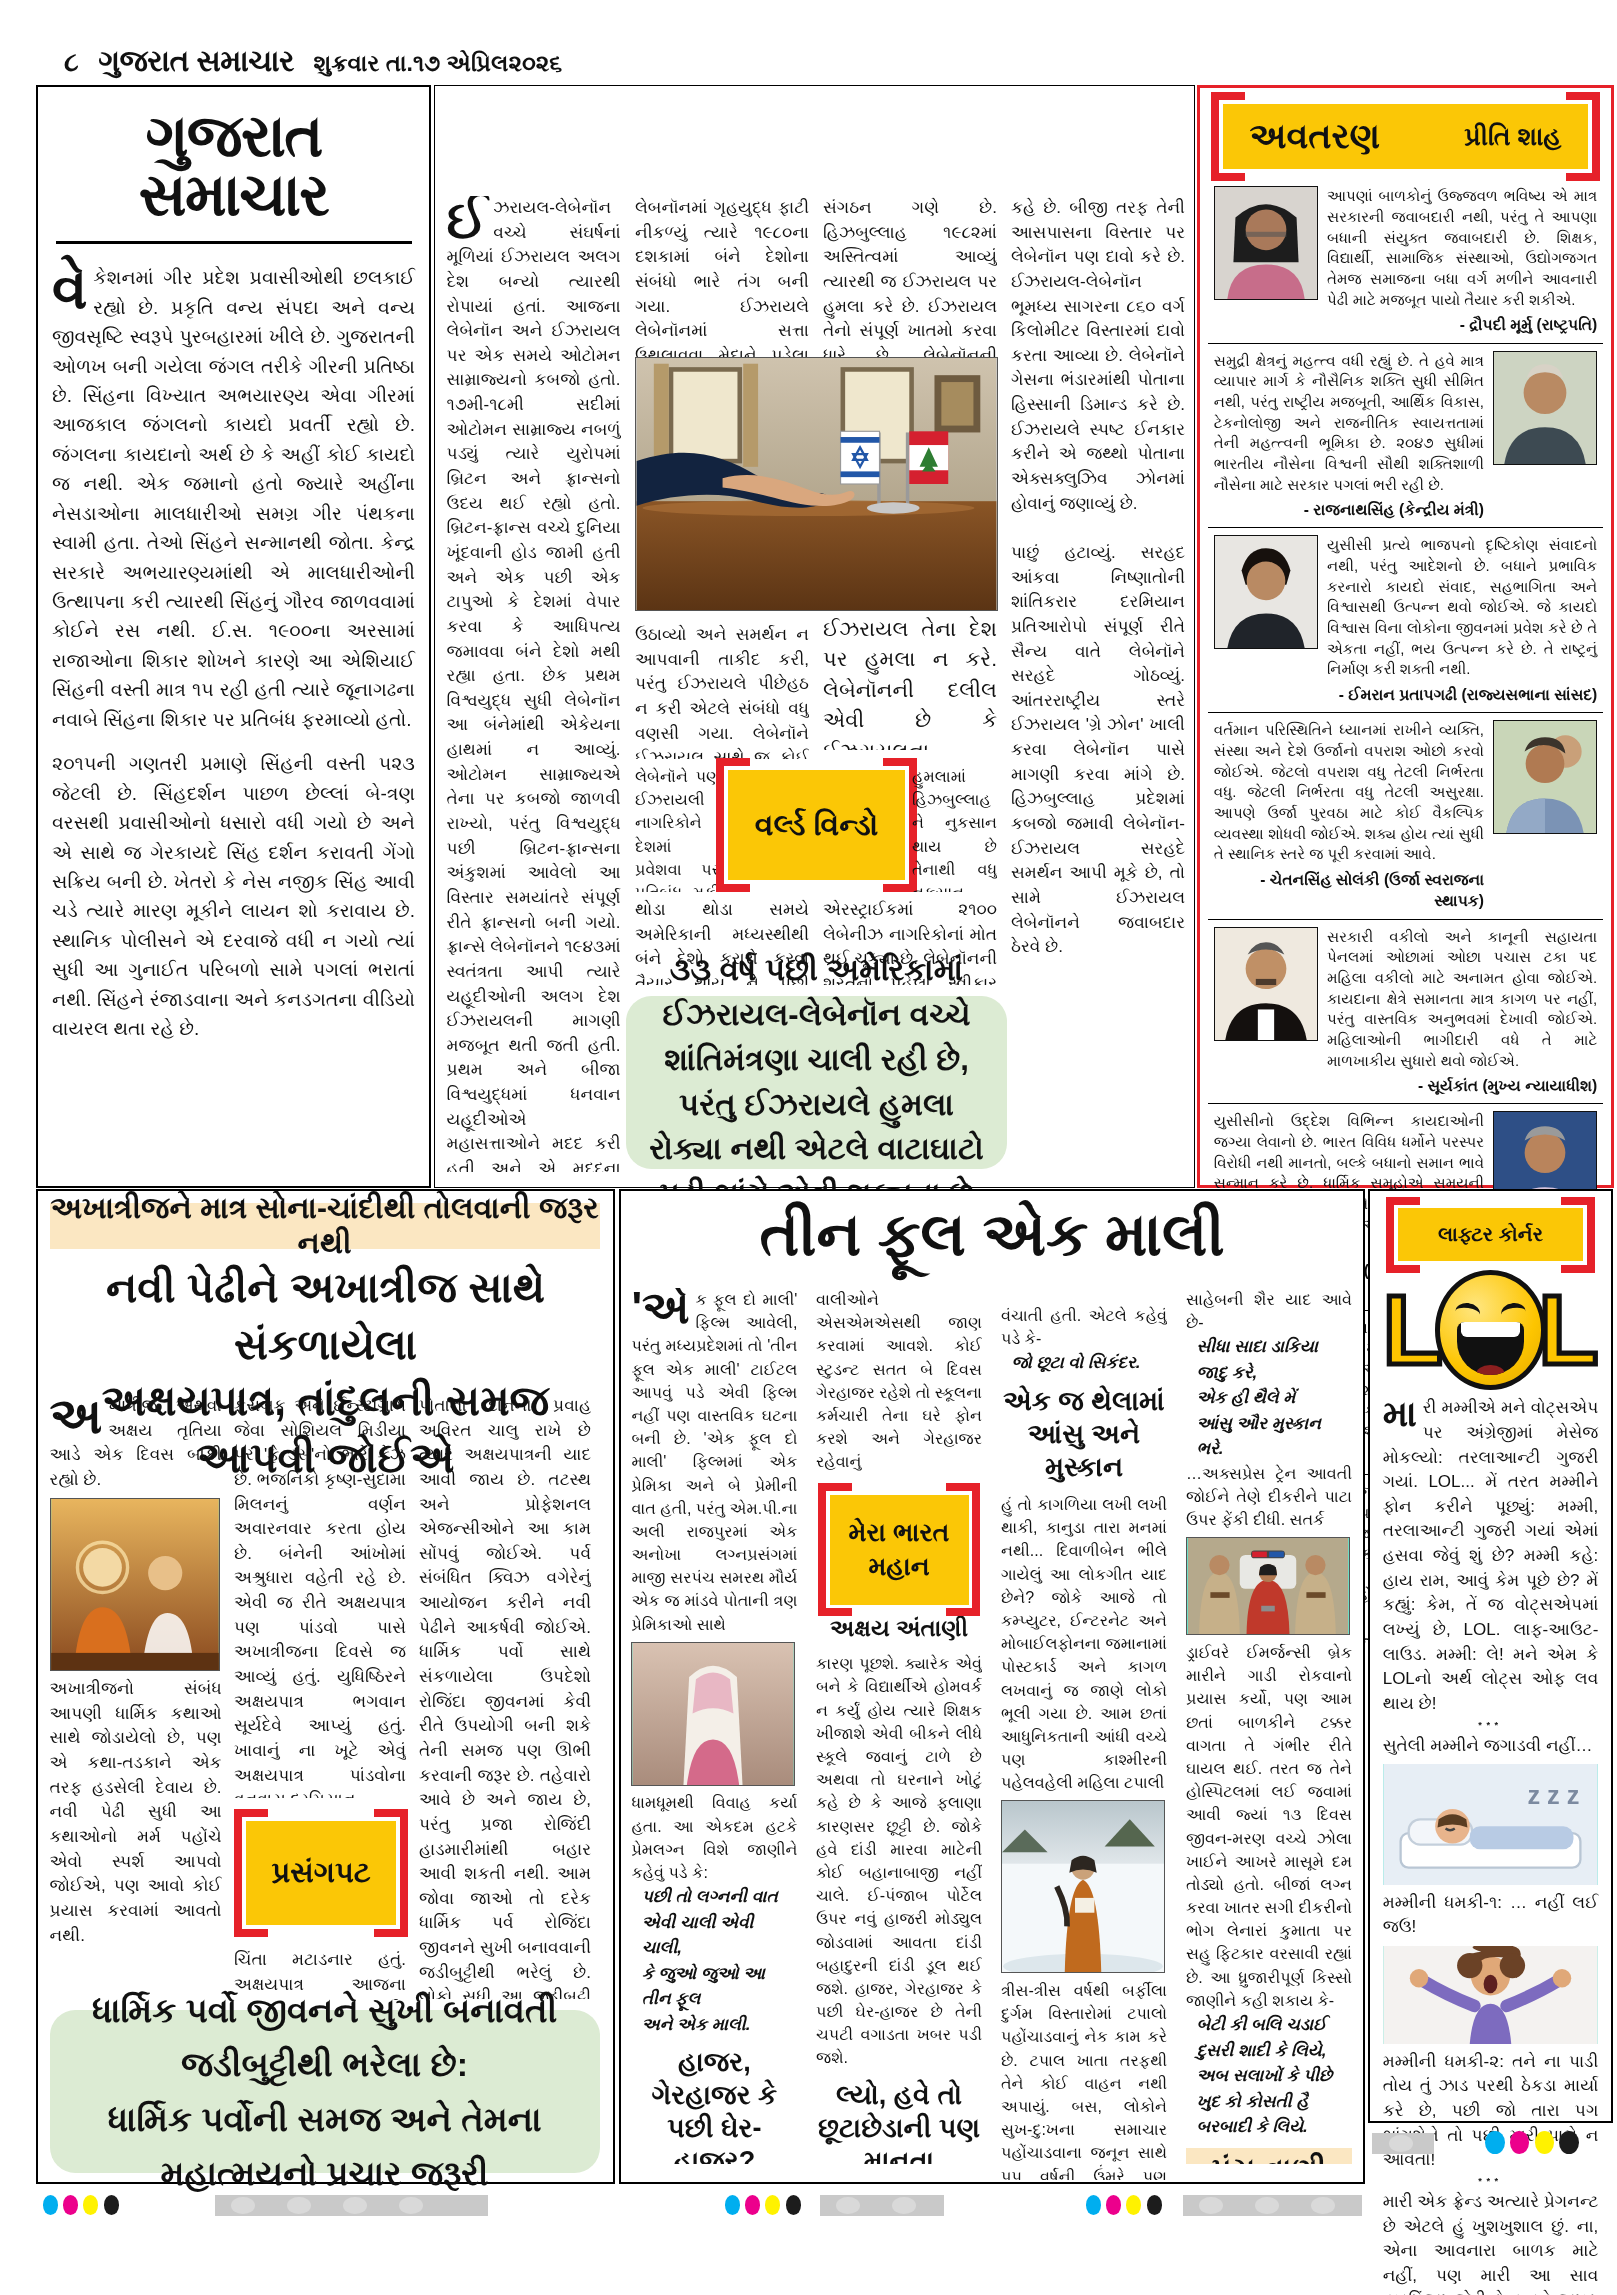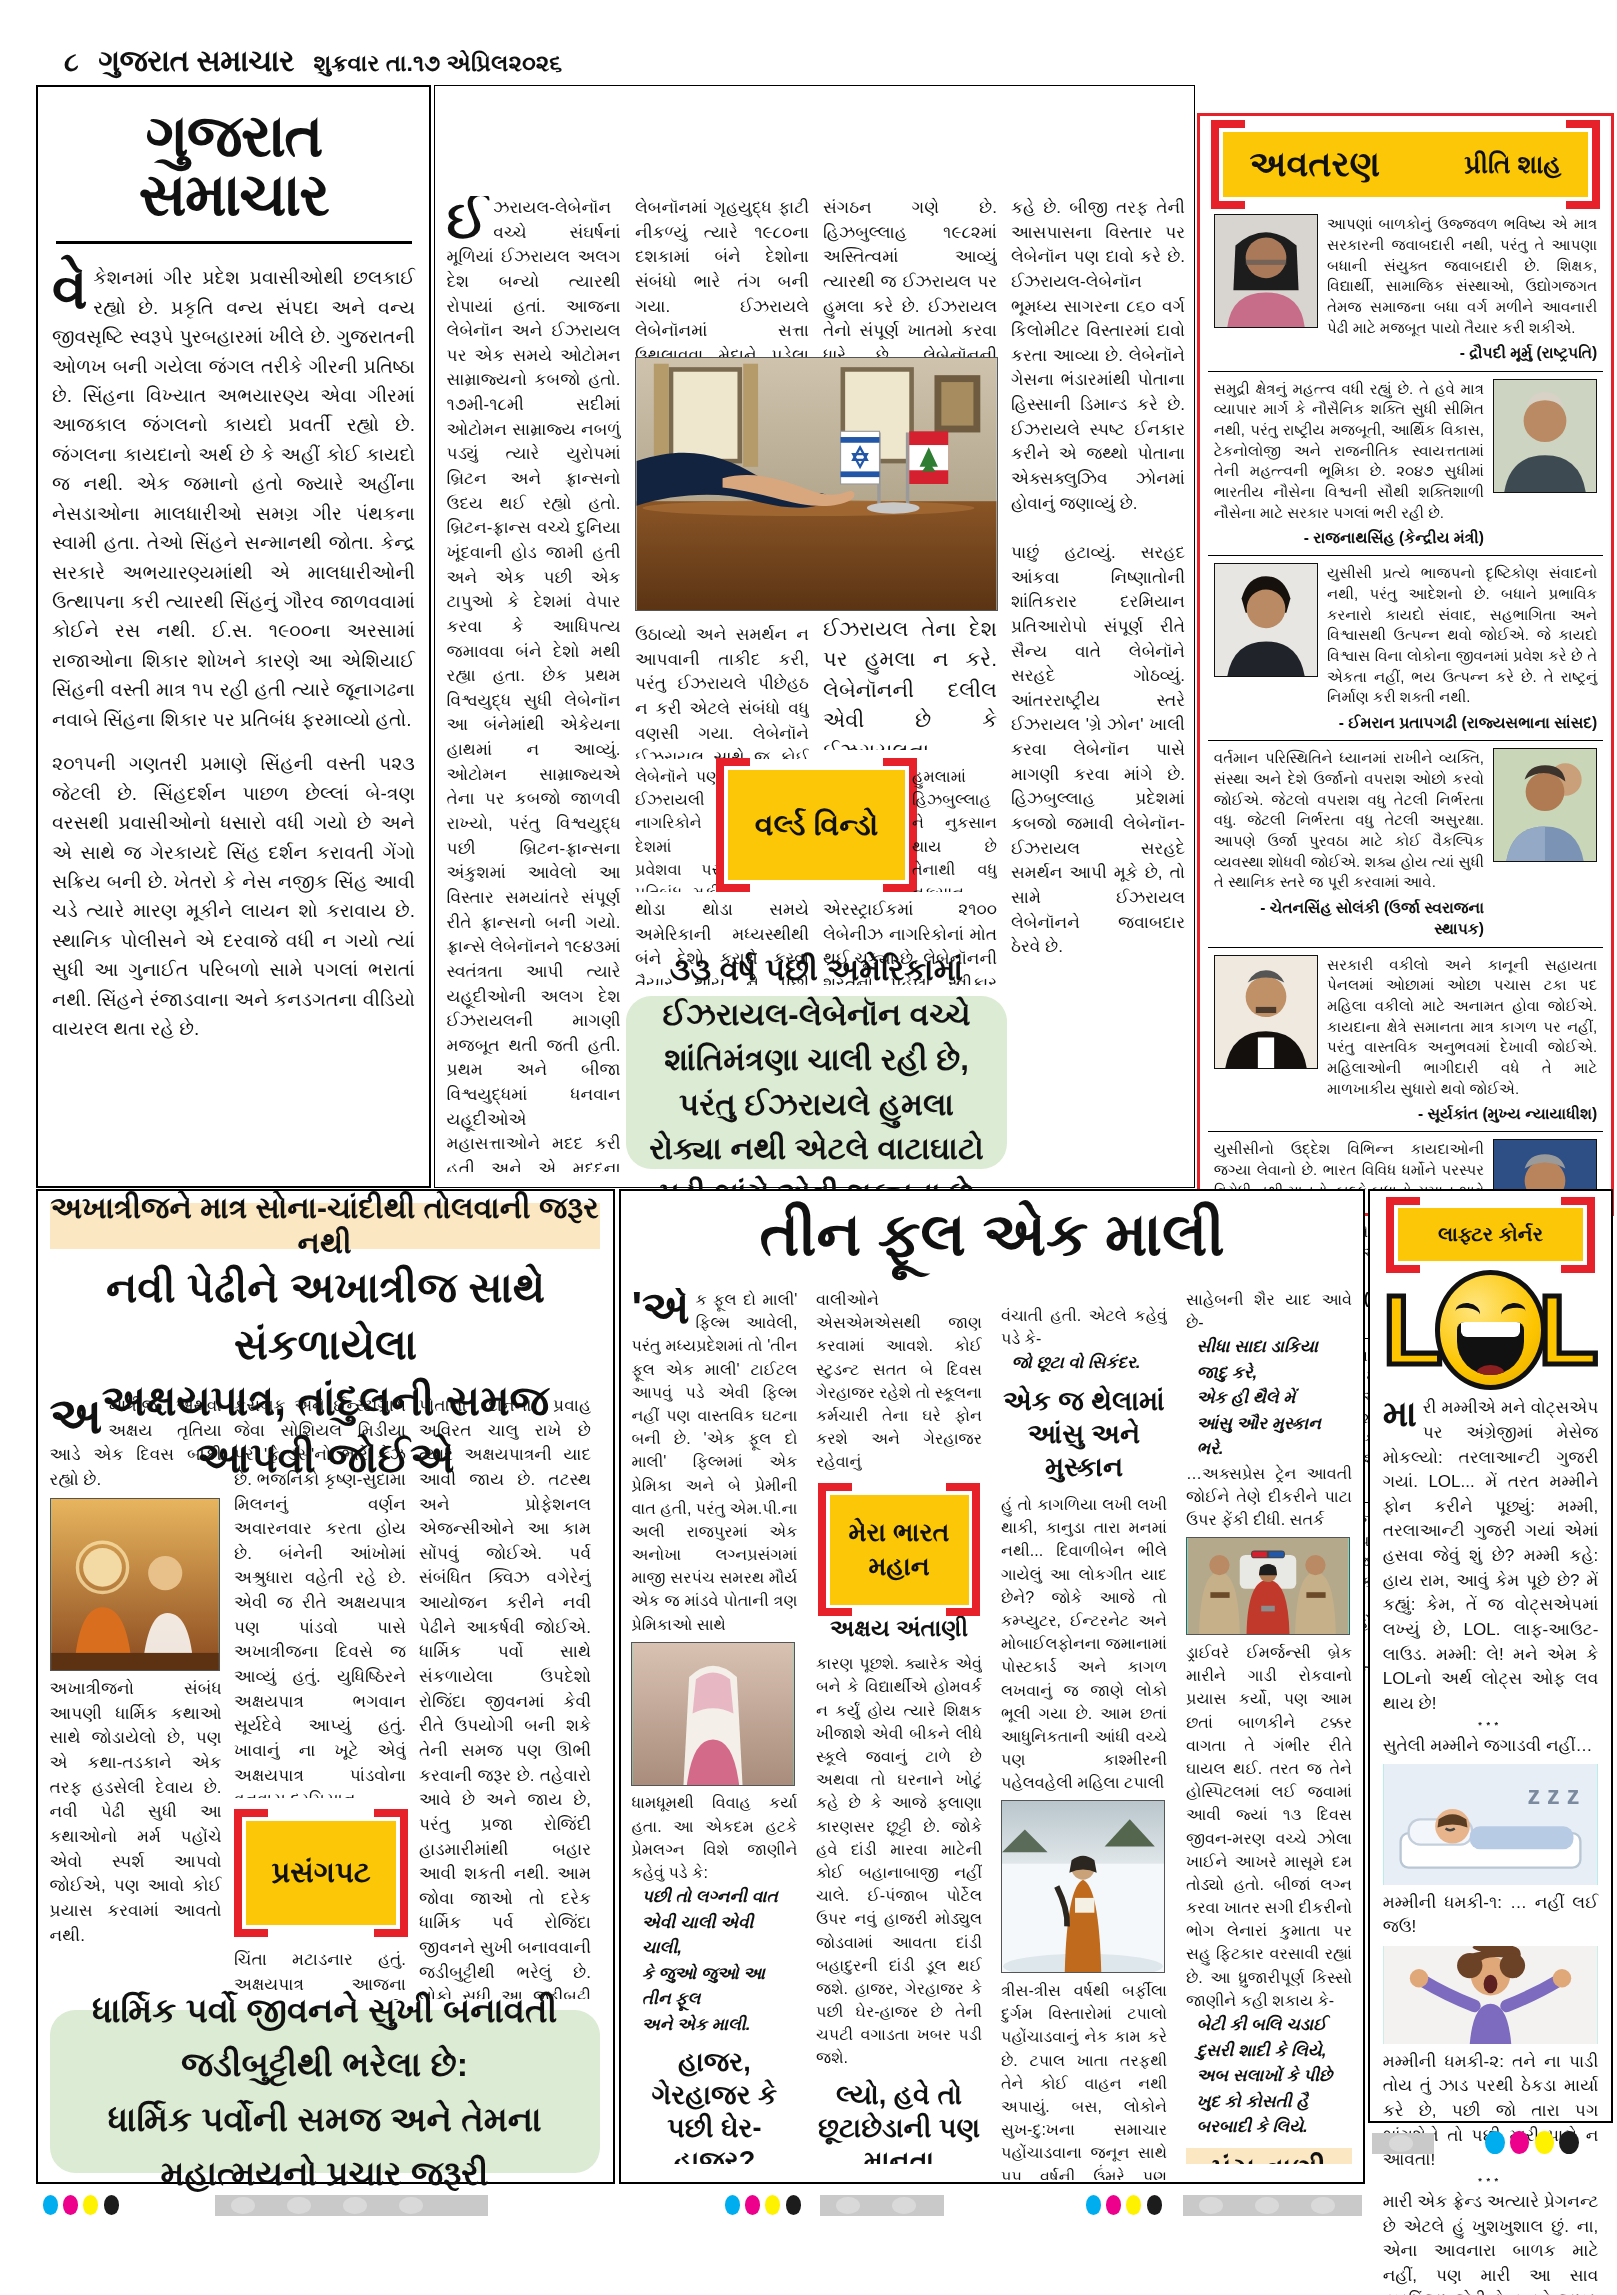--- a/index.html
+++ b/index.html
@@ -13,21 +13,21 @@
   .subhead{font-weight:900;text-align:center;line-height:1.22;white-space:pre-line;margin:9.2px 0;}
   .sep{ text-align:center;font-weight:bold;letter-spacing:4.6px;margin:3.5px 0;}
   
   .badge{position:relative;background:#FBC706;display:flex;align-items:center;justify-content:center;font-weight:900;}
   .bk{position:absolute;top:-11.6px;bottom:-11.6px;width:34px;border:8px solid #E62129;box-sizing:border-box;}
   .bk-l{left:-11.6px;border-right:none;}
   .bk-r{right:-11.6px;border-left:none;}
   .greenbox{background:#DCEBD3;border-radius:25.4px;font-weight:900;display:flex;align-items:center;justify-content:center;text-align:center;box-sizing:border-box;}
   .kicker{background:#FBE7C2;font-weight:900;display:flex;align-items:center;justify-content:center;text-align:center;}
   
-  .qpanel{position:absolute;border:3.5px solid #E62129;box-sizing:border-box;background:#fff;margin-top:28px;}
+  .qpanel{position:absolute;border:3.5px solid #E62129;box-sizing:border-box;background:#fff;}
   .qrow{display:flex;gap:9.2px;padding:7px 5.8px;border-top:1.7px solid #000;align-items:flex-start;box-sizing:border-box;overflow:hidden;}
   .qrow.first{border-top:none;}
   .qrow.rev{flex-direction:row-reverse;}
   .portrait{flex:0 0 auto;width:104px;height:114px;border:1.7px solid #111;box-sizing:border-box;position:relative;overflow:hidden;}
   .portrait svg{width:100%;height:100%;display:block;}
   .qtext{font-size:15px;line-height:1.38;text-align:justify;flex:1 1 auto;}
   .qattr{display:block;text-align:right;font-weight:bold;font-size:15.6px;margin-top:3.5px;}
   
   .photo{position:absolute;border:1.2px solid #555;box-sizing:border-box;overflow:hidden;background:#ccc;}
   .photo-inline{border:1.2px solid #555;box-sizing:border-box;overflow:hidden;background:#5eead4;margin:5.8px 0;}

